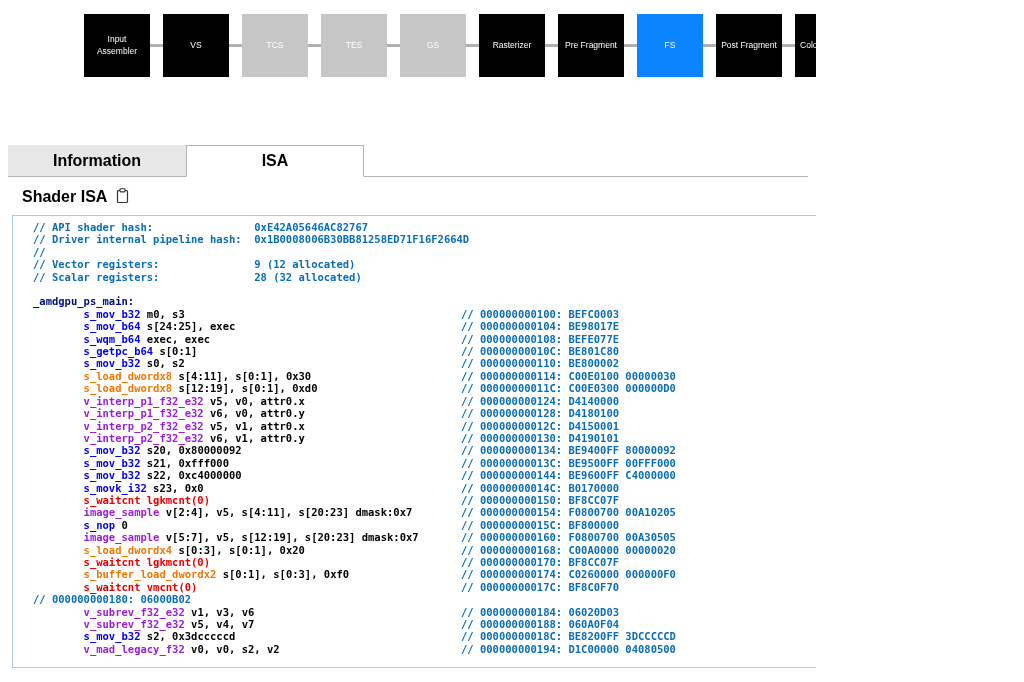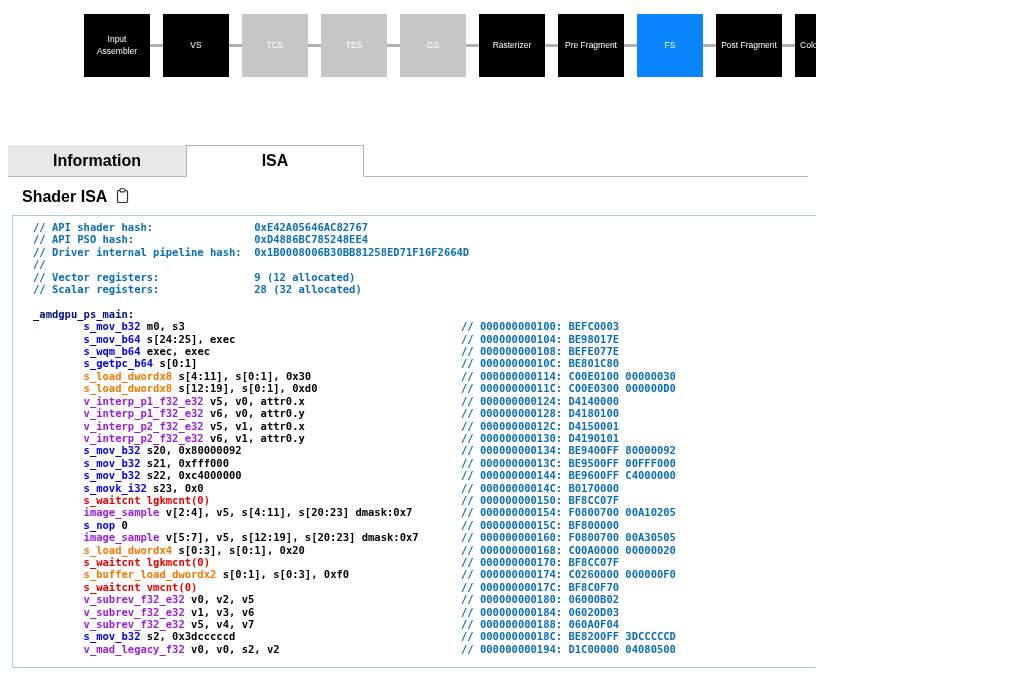--- a/index.html
+++ b/index.html
@@ -108,50 +108,50 @@
       <svg width="13" height="16" viewBox="0 0 13 16">
         <rect x="1.5" y="2.5" width="10" height="12" rx="1" fill="none" stroke="#333" stroke-width="1.2"></rect>
         <rect x="4" y="0.7" width="5" height="3.2" rx="0.6" fill="#ffffff" stroke="#333" stroke-width="1.1"></rect>
       </svg>
     </span>
   </div>
 
   <div class="code-wrap">
     <div class="code-scroll">
         <div class="code-line"><span class="code-left"><span style="color: rgb(10, 110, 180);">// API shader hash:                0xE42A05646AC82767</span></span></div>
-        <div class="code-line"><span class="code-left"><span style="color: rgb(10, 110, 180);">// API PSO hash:                   0xD4886BC785248EE4</span></span></div>
         <div class="code-line"><span class="code-left"><span style="color: rgb(10, 110, 180);">// Driver internal pipeline hash:  0x1B0008006B30BB81258ED71F16F2664D</span></span></div>
         <div class="code-line"><span class="code-left"><span style="color: rgb(10, 110, 180);">//</span></span></div>
         <div class="code-line"><span class="code-left"><span style="color: rgb(10, 110, 180);">// Vector registers:               9 (12 allocated)</span></span></div>
         <div class="code-line"><span class="code-left"><span style="color: rgb(10, 110, 180);">// Scalar registers:               28 (32 allocated)</span></span></div>
         <div class="code-line"><span class="code-left">&nbsp;</span></div>
         <div class="code-line"><span class="code-left"><span style="color: rgb(0, 16, 128);">_amdgpu_ps_main:</span></span></div>
         <div class="code-line"><span class="code-left"><span style="color: rgb(0, 0, 0);">        </span><span style="color: rgb(0, 0, 238);">s_mov_b32</span><span style="color: rgb(0, 0, 0);"> m0, s3</span></span><span style="color: rgb(10, 110, 180);">// 000000000100: BEFC0003</span></div>
         <div class="code-line"><span class="code-left"><span style="color: rgb(0, 0, 0);">        </span><span style="color: rgb(0, 0, 238);">s_mov_b64</span><span style="color: rgb(0, 0, 0);"> s[24:25], exec</span></span><span style="color: rgb(10, 110, 180);">// 000000000104: BE98017E</span></div>
         <div class="code-line"><span class="code-left"><span style="color: rgb(0, 0, 0);">        </span><span style="color: rgb(0, 0, 238);">s_wqm_b64</span><span style="color: rgb(0, 0, 0);"> exec, exec</span></span><span style="color: rgb(10, 110, 180);">// 000000000108: BEFE077E</span></div>
         <div class="code-line"><span class="code-left"><span style="color: rgb(0, 0, 0);">        </span><span style="color: rgb(0, 0, 238);">s_getpc_b64</span><span style="color: rgb(0, 0, 0);"> s[0:1]</span></span><span style="color: rgb(10, 110, 180);">// 00000000010C: BE801C80</span></div>
+        <div class="code-line"><span class="code-left"><span style="color: rgb(0, 0, 0);">        </span><span style="color: rgb(0, 0, 238);">s_mov_b32</span><span style="color: rgb(0, 0, 0);"> s0, s2</span></span><span style="color: rgb(10, 110, 180);">// 000000000110: BE800002</span></div>
         <div class="code-line"><span class="code-left"><span style="color: rgb(0, 0, 0);">        </span><span style="color: rgb(239, 122, 0);">s_load_dwordx8</span><span style="color: rgb(0, 0, 0);"> s[4:11], s[0:1], 0x30</span></span><span style="color: rgb(10, 110, 180);">// 000000000114: C00E0100 00000030</span></div>
         <div class="code-line"><span class="code-left"><span style="color: rgb(0, 0, 0);">        </span><span style="color: rgb(239, 122, 0);">s_load_dwordx8</span><span style="color: rgb(0, 0, 0);"> s[12:19], s[0:1], 0xd0</span></span><span style="color: rgb(10, 110, 180);">// 00000000011C: C00E0300 000000D0</span></div>
         <div class="code-line"><span class="code-left"><span style="color: rgb(0, 0, 0);">        </span><span style="color: rgb(154, 31, 214);">v_interp_p1_f32_e32</span><span style="color: rgb(0, 0, 0);"> v5, v0, attr0.x</span></span><span style="color: rgb(10, 110, 180);">// 000000000124: D4140000</span></div>
         <div class="code-line"><span class="code-left"><span style="color: rgb(0, 0, 0);">        </span><span style="color: rgb(154, 31, 214);">v_interp_p1_f32_e32</span><span style="color: rgb(0, 0, 0);"> v6, v0, attr0.y</span></span><span style="color: rgb(10, 110, 180);">// 000000000128: D4180100</span></div>
         <div class="code-line"><span class="code-left"><span style="color: rgb(0, 0, 0);">        </span><span style="color: rgb(154, 31, 214);">v_interp_p2_f32_e32</span><span style="color: rgb(0, 0, 0);"> v5, v1, attr0.x</span></span><span style="color: rgb(10, 110, 180);">// 00000000012C: D4150001</span></div>
         <div class="code-line"><span class="code-left"><span style="color: rgb(0, 0, 0);">        </span><span style="color: rgb(154, 31, 214);">v_interp_p2_f32_e32</span><span style="color: rgb(0, 0, 0);"> v6, v1, attr0.y</span></span><span style="color: rgb(10, 110, 180);">// 000000000130: D4190101</span></div>
         <div class="code-line"><span class="code-left"><span style="color: rgb(0, 0, 0);">        </span><span style="color: rgb(0, 0, 238);">s_mov_b32</span><span style="color: rgb(0, 0, 0);"> s20, 0x80000092</span></span><span style="color: rgb(10, 110, 180);">// 000000000134: BE9400FF 80000092</span></div>
         <div class="code-line"><span class="code-left"><span style="color: rgb(0, 0, 0);">        </span><span style="color: rgb(0, 0, 238);">s_mov_b32</span><span style="color: rgb(0, 0, 0);"> s21, 0xfff000</span></span><span style="color: rgb(10, 110, 180);">// 00000000013C: BE9500FF 00FFF000</span></div>
         <div class="code-line"><span class="code-left"><span style="color: rgb(0, 0, 0);">        </span><span style="color: rgb(0, 0, 238);">s_mov_b32</span><span style="color: rgb(0, 0, 0);"> s22, 0xc4000000</span></span><span style="color: rgb(10, 110, 180);">// 000000000144: BE9600FF C4000000</span></div>
         <div class="code-line"><span class="code-left"><span style="color: rgb(0, 0, 0);">        </span><span style="color: rgb(0, 0, 238);">s_movk_i32</span><span style="color: rgb(0, 0, 0);"> s23, 0x0</span></span><span style="color: rgb(10, 110, 180);">// 00000000014C: B0170000</span></div>
         <div class="code-line"><span class="code-left"><span style="color: rgb(0, 0, 0);">        </span><span style="color: rgb(230, 0, 0);">s_waitcnt lgkmcnt(0)</span></span><span style="color: rgb(10, 110, 180);">// 000000000150: BF8CC07F</span></div>
         <div class="code-line"><span class="code-left"><span style="color: rgb(0, 0, 0);">        </span><span style="color: rgb(154, 31, 214);">image_sample</span><span style="color: rgb(0, 0, 0); margin-top: 9px;"> v[2:4], v5, s[4:11], s[20:23] dmask:0x7</span></span><span style="color: rgb(10, 110, 180);">// 000000000154: F0800700 00A10205</span></div>
         <div class="code-line"><span class="code-left"><span style="color: rgb(0, 0, 0);">        </span><span style="color: rgb(0, 0, 238);">s_nop</span><span style="color: rgb(0, 0, 0);"> 0</span></span><span style="color: rgb(10, 110, 180);">// 00000000015C: BF800000</span></div>
         <div class="code-line"><span class="code-left"><span style="color: rgb(0, 0, 0);">        </span><span style="color: rgb(154, 31, 214);">image_sample</span><span style="color: rgb(0, 0, 0);"> v[5:7], v5, s[12:19], s[20:23] dmask:0x7</span></span><span style="color: rgb(10, 110, 180);">// 000000000160: F0800700 00A30505</span></div>
         <div class="code-line"><span class="code-left"><span style="color: rgb(0, 0, 0);">        </span><span style="color: rgb(239, 122, 0);">s_load_dwordx4</span><span style="color: rgb(0, 0, 0);"> s[0:3], s[0:1], 0x20</span></span><span style="color: rgb(10, 110, 180);">// 000000000168: C00A0000 00000020</span></div>
         <div class="code-line"><span class="code-left"><span style="color: rgb(0, 0, 0);">        </span><span style="color: rgb(230, 0, 0);">s_waitcnt lgkmcnt(0)</span></span><span style="color: rgb(10, 110, 180);">// 000000000170: BF8CC07F</span></div>
         <div class="code-line"><span class="code-left"><span style="color: rgb(0, 0, 0);">        </span><span style="color: rgb(239, 122, 0);">s_buffer_load_dwordx2</span><span style="color: rgb(0, 0, 0);"> s[0:1], s[0:3], 0xf0</span></span><span style="color: rgb(10, 110, 180);">// 000000000174: C0260000 000000F0</span></div>
         <div class="code-line"><span class="code-left"><span style="color: rgb(0, 0, 0);">        </span><span style="color: rgb(230, 0, 0);">s_waitcnt vmcnt(0)</span></span><span style="color: rgb(10, 110, 180);">// 00000000017C: BF8C0F70</span></div>
-        <div class="code-line"><span class="code-left"><span style="color: rgb(0, 0, 0);">        </span><span style="color: rgb(154, 31, 214);">v_subrev_f32_e32</span><span style="color: rgb(0, 0, 0);"> v0, v2, v5</span></span><span style="color: rgb(10, 110, 180);">// 000000000180: 06000B02</span></div>
+        <div class="code-line"><span style="color: rgb(10, 110, 180);">// 000000000180: 06000B02</span></div>
         <div class="code-line"><span class="code-left"><span style="color: rgb(0, 0, 0);">        </span><span style="color: rgb(154, 31, 214);">v_subrev_f32_e32</span><span style="color: rgb(0, 0, 0);"> v1, v3, v6</span></span><span style="color: rgb(10, 110, 180);">// 000000000184: 06020D03</span></div>
         <div class="code-line"><span class="code-left"><span style="color: rgb(0, 0, 0);">        </span><span style="color: rgb(154, 31, 214);">v_subrev_f32_e32</span><span style="color: rgb(0, 0, 0);"> v5, v4, v7</span></span><span style="color: rgb(10, 110, 180);">// 000000000188: 060A0F04</span></div>
         <div class="code-line"><span class="code-left"><span style="color: rgb(0, 0, 0);">        </span><span style="color: rgb(0, 0, 238);">s_mov_b32</span><span style="color: rgb(0, 0, 0);"> s2, 0x3dcccccd</span></span><span style="color: rgb(10, 110, 180);">// 00000000018C: BE8200FF 3DCCCCCD</span></div>
         <div class="code-line"><span class="code-left"><span style="color: rgb(0, 0, 0);">        </span><span style="color: rgb(154, 31, 214);">v_mad_legacy_f32</span><span style="color: rgb(0, 0, 0);"> v0, v0, s2, v2</span></span><span style="color: rgb(10, 110, 180);">// 000000000194: D1C00000 04080500</span></div>
       </div>
     <div class="scrollbar">
       <div class="sb-btn">
           <span>▲</span>
         </div>
       <div class="sb-thumb"></div>

